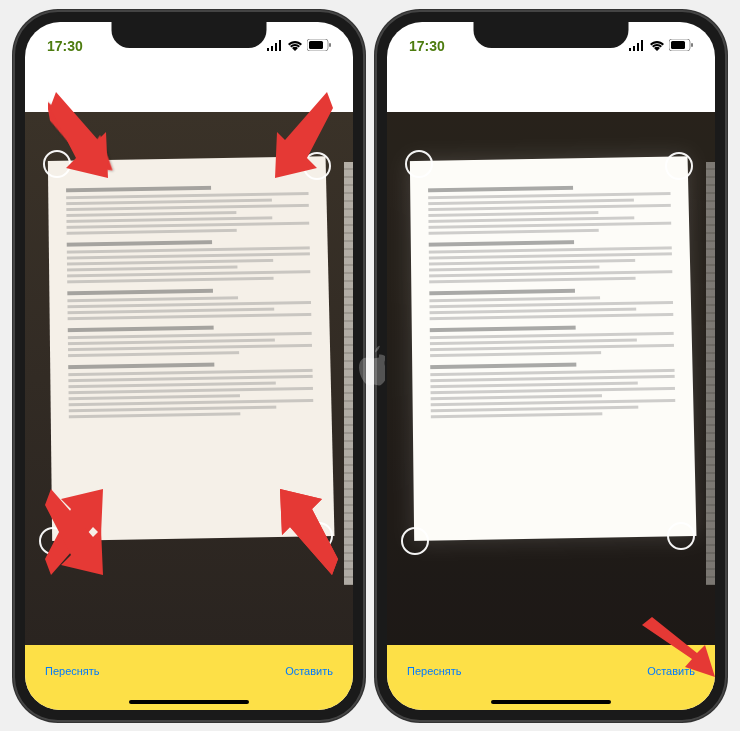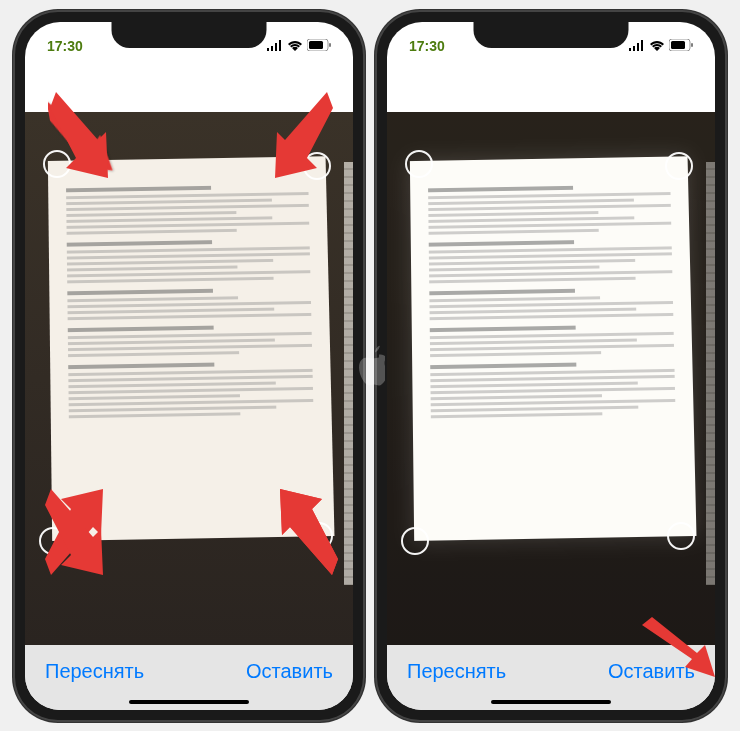--- a/index.html
+++ b/index.html
@@ -135,26 +135,26 @@
       right: -5px;
       top: 50px;
       bottom: 60px;
       width: 14px;
       background: repeating-linear-gradient(to bottom, #e8e4dc 0px, #e8e4dc 6px, #c8c4bc 6px, #c8c4bc 8px);
       opacity: 0.7;
       z-index: 1;
     }
     .bottom-bar {
       height: 65px;
-      background: #e5e5e5;
+      background: #fde047;
       display: flex;
       justify-content: space-between;
       align-items: center;
       padding: 0 20px 12px 20px;
-      font-size: 20px;
+      font-size: 11px;
     }
     .btn-text {
       color: #007AFF;
       cursor: pointer;
     }
     .home-indicator {
       position: absolute;
       bottom: 6px;
       left: 50%;
       transform: translateX(-50%);

